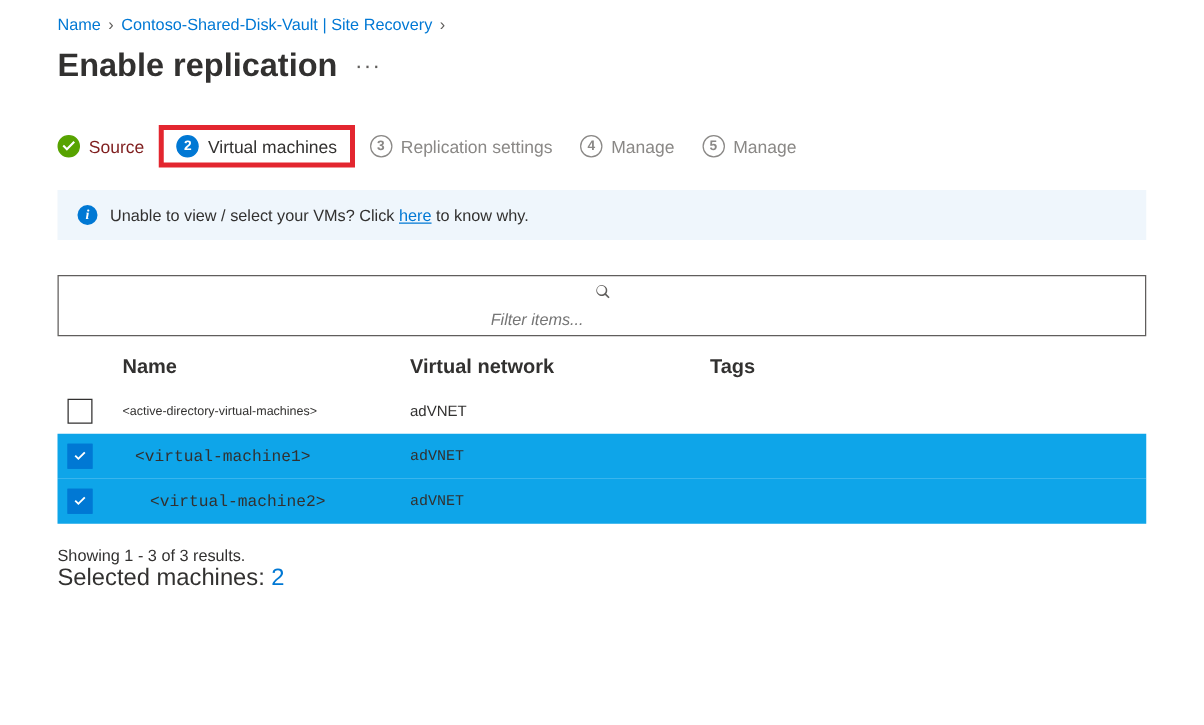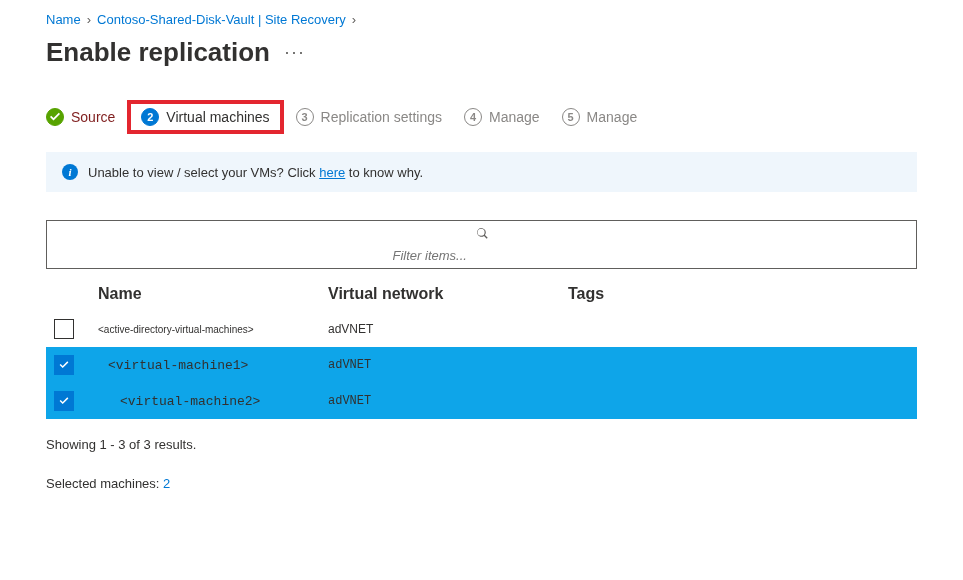--- a/index.html
+++ b/index.html
@@ -83,21 +83,21 @@
       display: inline-flex; align-items: center; justify-content: center;
       cursor: pointer;
     }
     .cb.on { background: #0078d4; border-color: #0078d4; }
     .cb.on svg { width: 14px; height: 14px; fill: #fff; }
     .row .name-small { font-size: 10px; }
     .row .name-med { font-size: 13px; padding-left: 10px; }
     .row .name-med2 { font-size: 13px; padding-left: 22px; }
 
     .results { margin-top: 18px; font-size: 13px; }
-    .selected-line { margin-top: 24px; font-size: 13px; }
+    .selected-line { font-size: 19px; }
     .selected-line .count { color: #0078d4; }
   </style>
 </head>
 <body>
 
 <div class="breadcrumb">
   <a>Name</a>
   <span class="chev">›</span>
   <a>Contoso-Shared-Disk-Vault | Site Recovery</a>
   <span class="chev">›</span>

